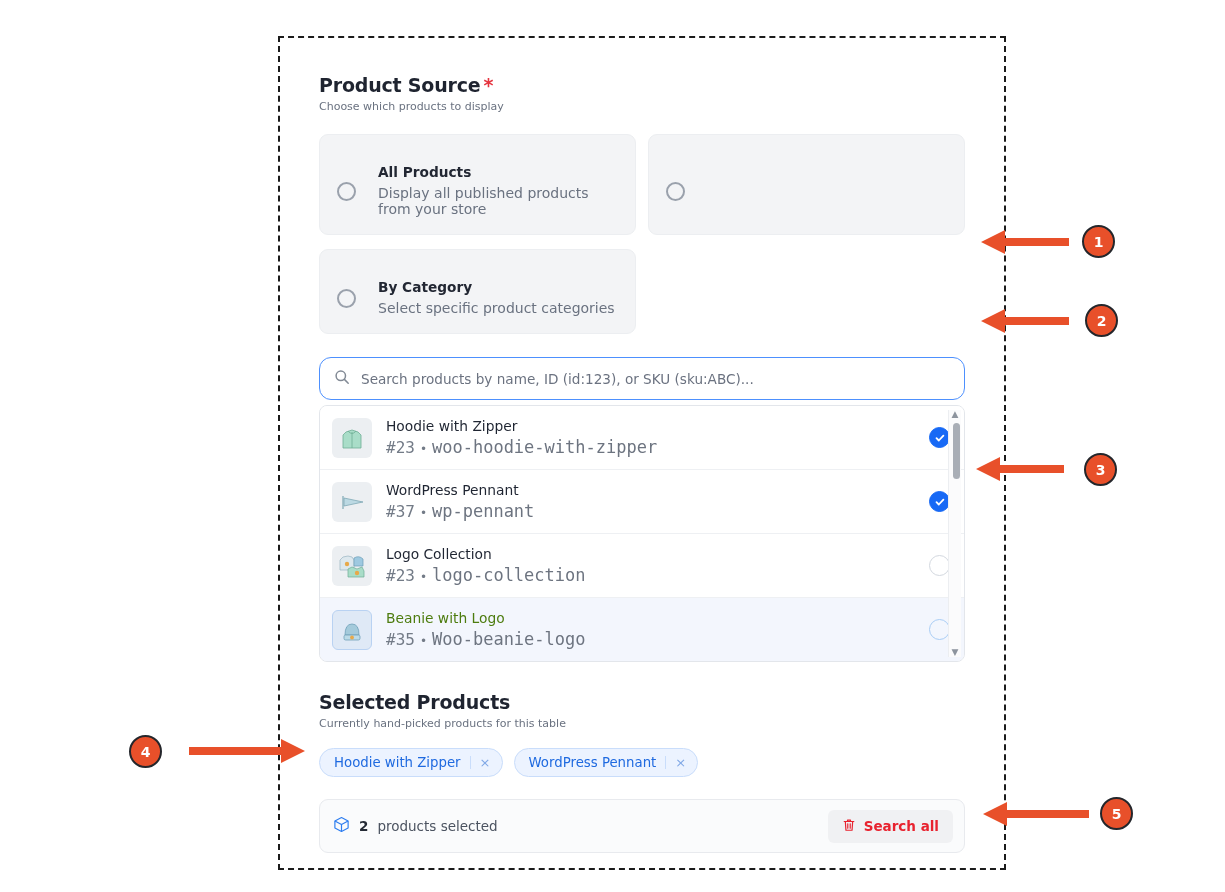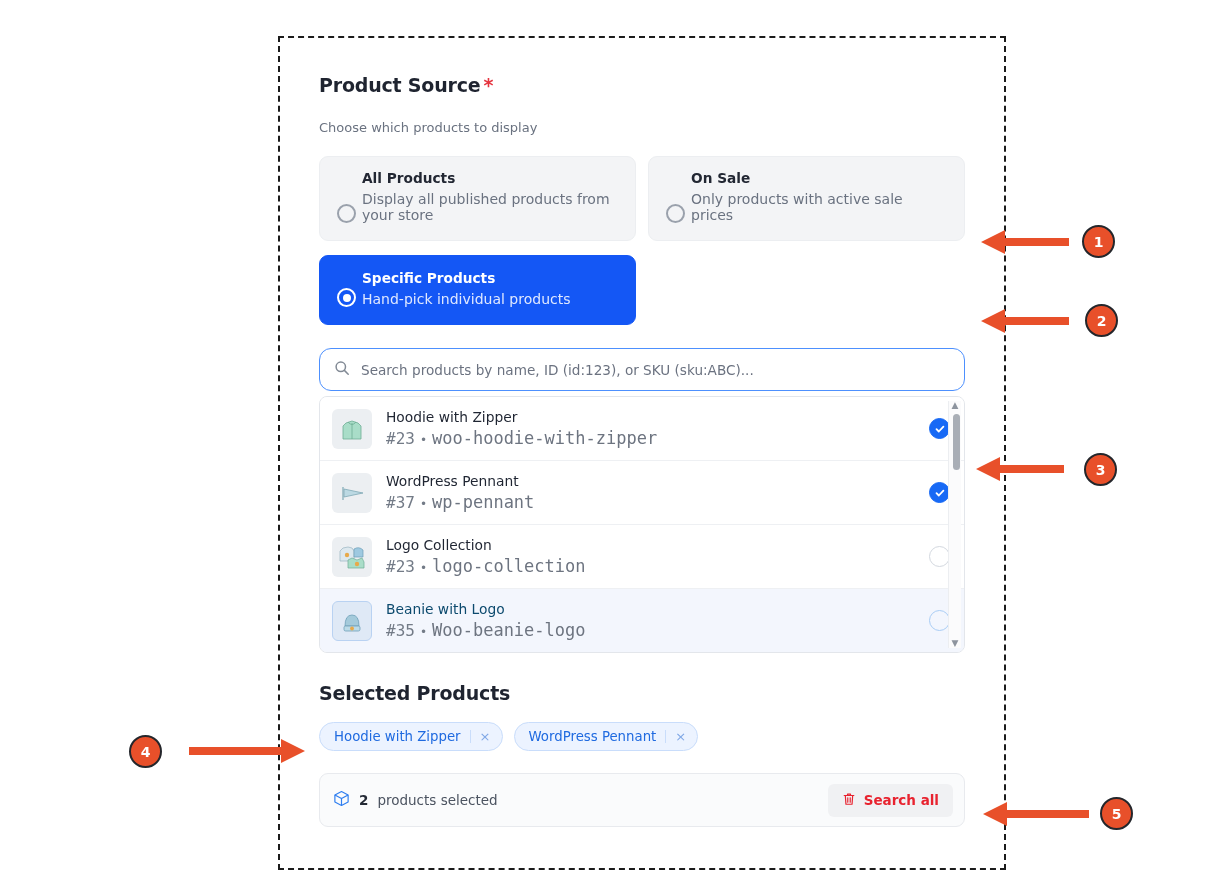--- a/index.html
+++ b/index.html
@@ -21,36 +21,36 @@
   }
   .panel-inner { padding: 36px 39px 0 39px; }
 
   
   .section-title {
     font-size: 19px; font-weight: bold; color: #1f2430;
     letter-spacing: -0.2px;
   }
   .req-star { color: #e5343f; font-weight: bold; margin-left: 3px; }
   .section-sub {
-    font-size: 13px; color: #6a7280; margin-top: 24px;
+    font-size: 11px; color: #6a7280; margin-top: 4px;
   }
 
   
   .options-grid {
     margin-top: 21px;
     display: grid;
     grid-template-columns: 1fr 1fr;
     gap: 14px 12px;
   }
   .opt-card {
-    display: flex; align-items: flex-end; gap: 6px;
+    display: flex; align-items: center; gap: 22px;
     background: #f3f4f6;
     border: 1px solid #eceef1;
     border-radius: 9px;
-    padding: 13px 16px 17px 17px;
+    padding: 29px 16px 17px 17px;
     min-height: 70px;
     cursor: pointer;
   }
   .opt-card.selected {
     background: #1457f5;
     border-color: #1457f5;
   }
   .radio {
     width: 19px; height: 19px; border-radius: 50%;
     border: 2px solid #9aa1ac; flex: none; margin-top: 2px;
@@ -118,21 +118,21 @@
     width: 40px; height: 40px; border-radius: 6px;
     background: #eceff2; flex: none;
     display: flex; align-items: center; justify-content: center;
     overflow: hidden;
   }
   .result-row.hovered .thumb {
     background: #dfe9f6; border: 1px solid #b9d2f2;
   }
   .res-text { display: flex; flex-direction: column; gap: 3px; flex: 1; min-width: 0; }
   .res-name { font-size: 13.8px; color: #1f2532; }
-  .result-row.hovered .res-name { color: #0c4a6e; }
+  .result-row.hovered .res-name { color: #4d7c0f; }
   .res-meta { font-size: 12px; color: #737b87; }
   .res-meta .sku {
     font-family: "DejaVu Sans Mono", "Liberation Mono", monospace;
     font-size: 17px; color: #6d7480;
   }
   .res-meta .dot { margin: 0 5px; }
   .res-meta .id { font-family: "DejaVu Sans Mono", "Liberation Mono", monospace; font-size: 16px; }
   .check {
     width: 21px; height: 21px; border-radius: 50%;
     border: 1.6px solid #d3d8df; flex: none;
@@ -224,34 +224,30 @@
         <div class="opt-card">
           <span class="radio"></span>
           <span class="opt-text">
             <span class="opt-label">All Products</span>
             <span class="opt-desc">Display all published products from your store</span>
           </span>
         </div>
 
         <div class="opt-card">
           <span class="radio"></span>
-          <span class="opt-text">
-            <span class="opt-label">On Sale</span>
-            <span class="opt-desc">Only products with active sale prices</span>
-          </span>
-        </div>
-
-
-        <div class="opt-card selected">
+        </div>
+
+        <div class="opt-card">
           <span class="radio"></span>
           <span class="opt-text">
-            <span class="opt-label">Specific Products</span>
-            <span class="opt-desc">Hand-pick individual products</span>
+            <span class="opt-label">By Category</span>
+            <span class="opt-desc">Select specific product categories</span>
           </span>
         </div>
+
 
       </div>
 
       <div class="search-box">
         <span>
           <svg width="16" height="16" viewBox="0 0 16 16" fill="none" stroke="#828a95" stroke-width="1.5">
             <circle cx="6.8" cy="6.8" r="4.7"></circle>
               <line x1="10.4" y1="10.4" x2="14.2" y2="14.2" stroke-linecap="round"></line>
           </svg>
         </span>
@@ -342,20 +338,21 @@
 
         <div class="sb-track">
           <span class="sb-arrow">▲</span>
           <span class="sb-arrow">▼</span>
         </div>
         <div class="sb-thumb"></div>
       </div>
 
       <div class="sel-wrap">
         <div class="section-title">Selected Products</div>
+        <div class="section-sub">Currently hand-picked products for this table</div>
 
         <div class="chips">
           <span class="chip">
             <span>Hoodie with Zipper</span>
             <span class="chip-x">×</span>
           </span>
           <span class="chip">
             <span>WordPress Pennant</span>
             <span class="chip-x">×</span>
           </span>

